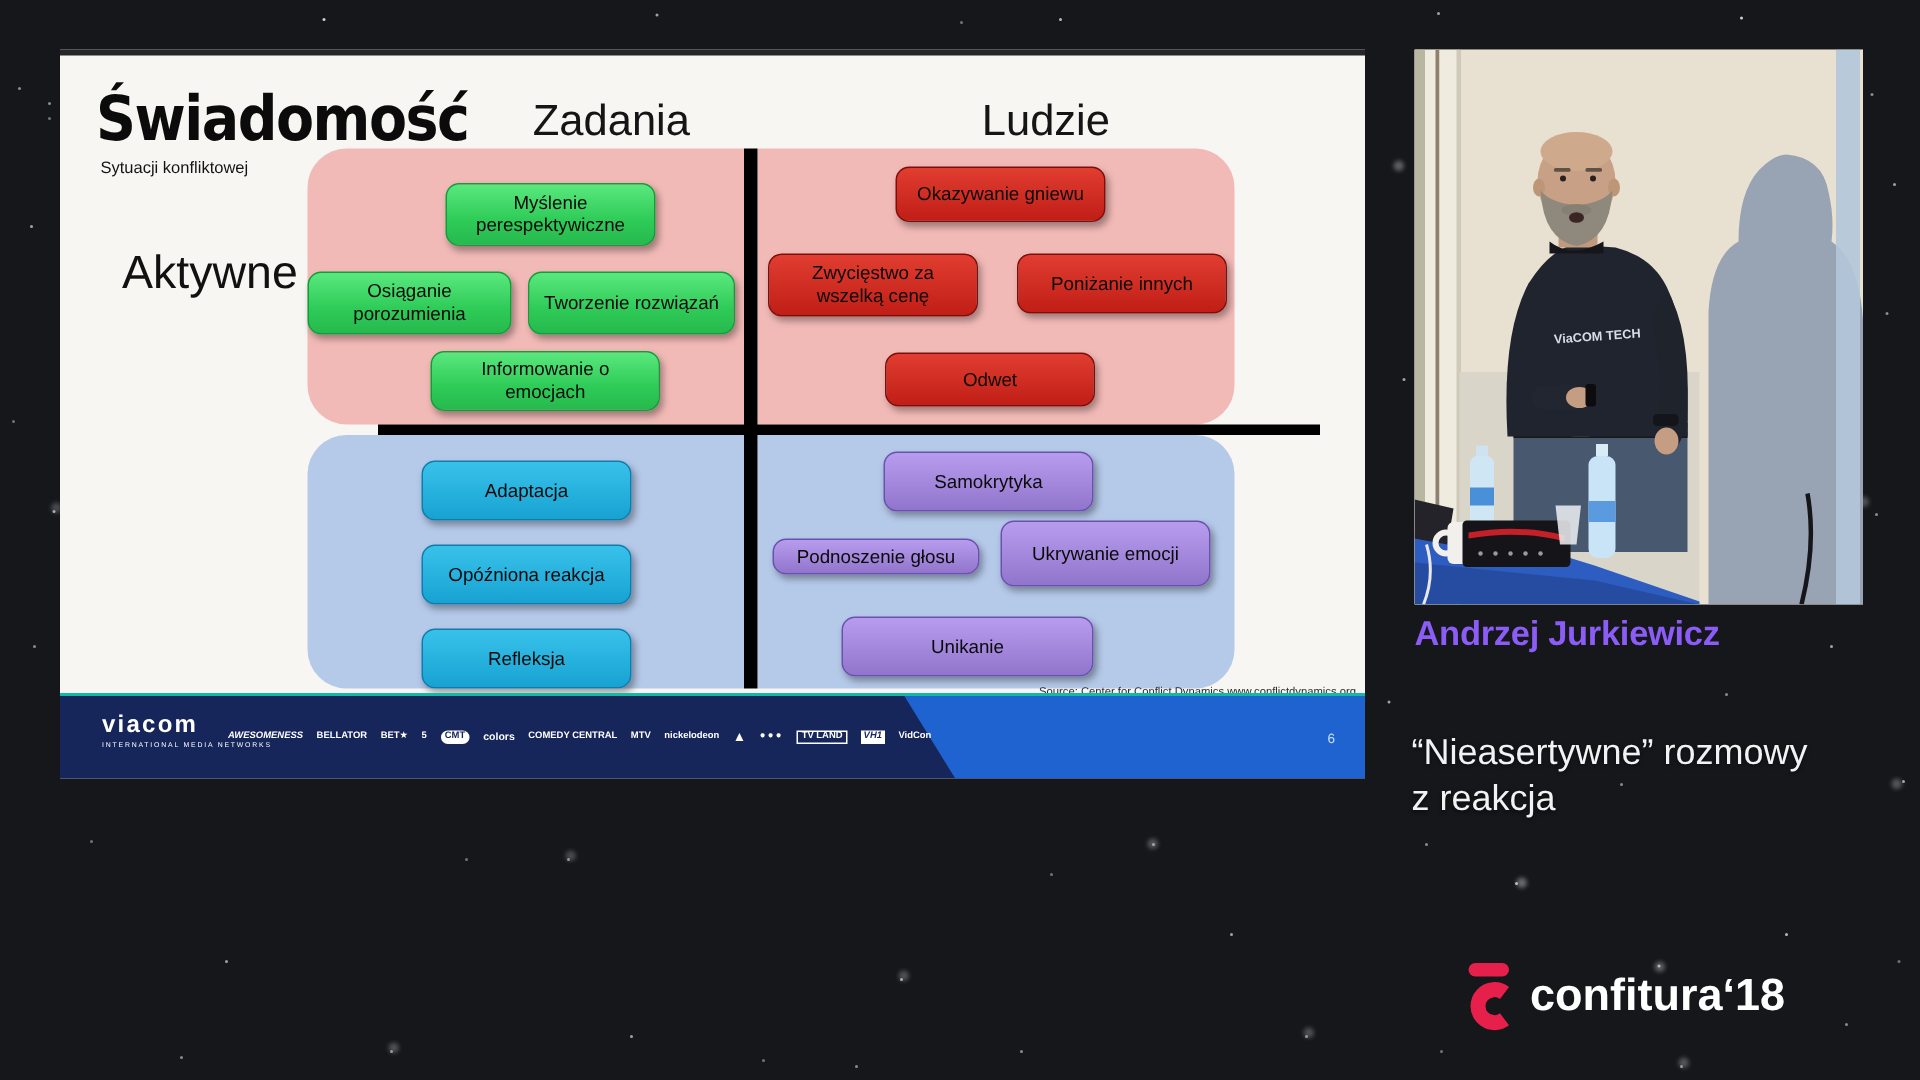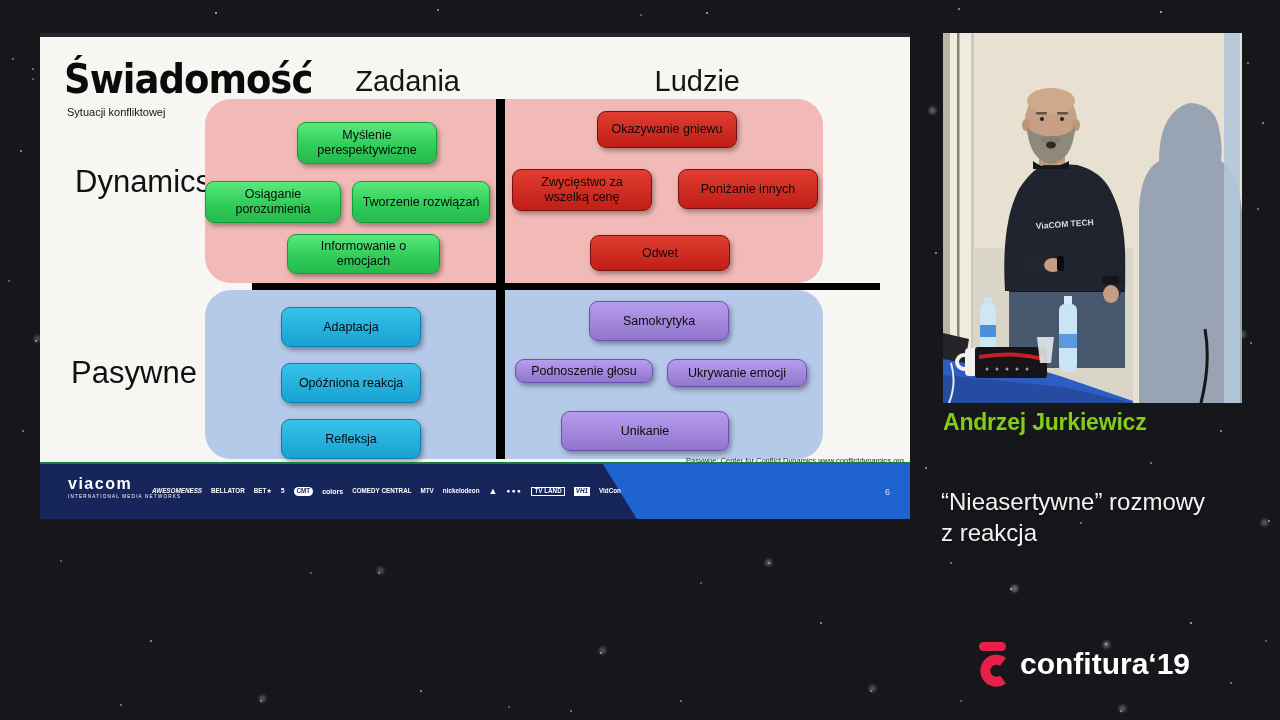--- a/index.html
+++ b/index.html
@@ -66,60 +66,59 @@
        box-shadow:2px 3px 5px rgba(0,0,0,.35)}
   .tg{background:linear-gradient(180deg,#5ae87e,#2ecb57 60%,#27b94e);border:1.5px solid #119e3a}
   .tr{background:linear-gradient(180deg,#e13d31,#c01e16);border:1.5px solid #7c0f0c}
   .tc{background:linear-gradient(180deg,#38c2ea,#17a2d2);border:1.5px solid #0e7dad}
   .tp{background:linear-gradient(180deg,#b79cee,#9175cc);border:1.5px solid #6b50b0}
 
   .source-note{position:absolute;right:6px;top:419px;font-size:7.5px;color:#2b2b2b}
 
   
   .footer{position:absolute;left:0;bottom:0;width:100%;height:57px;background:#16255a;
-          border-top:2px solid #15803d}
+          border-top:2px solid #14b8a6}
   .footer-blue{position:absolute;inset:0;background:#1e63cf;
           clip-path:polygon(64.7% 0,100% 0,100% 100%,68.6% 100%)}
   .viacom{position:absolute;left:28px;top:12px;color:#fff;line-height:1}
   .viacom-name{font-size:16px;font-weight:bold;letter-spacing:1.5px;text-transform:lowercase}
   .viacom-sub{font-size:4.6px;letter-spacing:1.2px;margin-top:3px}
   .partners{position:absolute;left:112px;top:0;height:100%;display:flex;align-items:center;gap:9px;color:#fff}
   .partners span{font-size:6.3px;font-weight:bold;white-space:nowrap;line-height:1}
   .partners span:nth-child(1){font-style:italic}
   .partners span:nth-child(5){background:#fff;color:#16255a;border-radius:5px;padding:1px 3px}
   .partners span:nth-child(6){font-weight:600;font-size:7px}
   .partners span:nth-child(10){font-size:9px}
   .partners span:nth-child(11){letter-spacing:1.5px}
   .partners span:nth-child(12){border:1px solid #fff;padding:0 2px}
   .partners span:nth-child(13){background:#fff;color:#16255a;padding:1px 2px;font-style:italic}
   .page-num{position:absolute;right:20px;top:23px;font-size:9px;color:#cfe0f8}
 
   
   .video{position:absolute;left:943px;top:33px;width:299px;height:370px;background:#e7dfd0;overflow:hidden}
-  .speaker-name{position:absolute;left:943px;top:409px;font-size:23px;font-weight:bold;color:#84cc16;
+  .speaker-name{position:absolute;left:943px;top:409px;font-size:23px;font-weight:bold;color:#8b5cf6;
                 letter-spacing:-.2px}
   .talk-title{position:absolute;left:941px;top:486px;font-size:24px;color:#f2f2f2;line-height:31px;
               text-shadow:0 1px 3px rgba(0,0,0,.6)}
   .event-logo{position:absolute;left:976px;top:641px;display:flex;align-items:center;gap:10px}
   .event-text{font-size:30px;font-weight:bold;color:#fff}
 </style>
 </head>
 <body>
 
 <div class="page">
   <div class="star-layer s1"></div>
   <div class="star-layer s2"></div>
 
   <div class="slide">
     <div class="slide-title">Świadomość</div>
     <div class="slide-subtitle">Sytuacji konfliktowej</div>
     <div class="col-header col-zadania">Zadania</div>
     <div class="col-header col-ludzie">Ludzie</div>
-    <div class="row-label row-aktywne">Dynamics</div>
-    <div class="row-label row-pasywne">Pasywne</div>
+    <div class="row-label row-aktywne">Aktywne</div>
 
     <div class="quad q-tl"></div>
     <div class="quad q-tr"></div>
     <div class="quad q-bl"></div>
     <div class="quad q-br"></div>
     <div class="div-v"></div>
     <div class="div-h"></div>
 
     <div class="tag tg" style="left:257px;top:85px;width:140px;height:42px">Myślenie perespektywiczne</div>
     <div class="tag tg" style="left:165px;top:144px;width:136px;height:42px">Osiąganie porozumienia</div>
@@ -130,24 +129,24 @@
     <div class="tag tr" style="left:472px;top:132px;width:140px;height:42px">Zwycięstwo za wszelką cenę</div>
     <div class="tag tr" style="left:638px;top:132px;width:140px;height:40px">Poniżanie innych</div>
     <div class="tag tr" style="left:550px;top:198px;width:140px;height:36px">Odwet</div>
 
     <div class="tag tc" style="left:241px;top:326px;width:140px;height:40px">Opóźniona reakcja</div>
     <div class="tag tc" style="left:241px;top:270px;width:140px;height:40px">Adaptacja</div>
     <div class="tag tc" style="left:241px;top:382px;width:140px;height:40px">Refleksja</div>
 
     <div class="tag tp" style="left:549px;top:264px;width:140px;height:40px">Samokrytyka</div>
     <div class="tag tp" style="left:475px;top:322px;width:138px;height:24px">Podnoszenie głosu</div>
-    <div class="tag tp" style="left:627px;top:322px;width:140px;height:28px">Ukrywanie emocji</div>
+    <div class="tag tp" style="left:627px;top:310px;width:140px;height:44px">Ukrywanie emocji</div>
     <div class="tag tp" style="left:521px;top:374px;width:168px;height:40px">Unikanie</div>
 
-    <div class="source-note">Pasywne: Center for Conflict Dynamics www.conflictdynamics.org</div>
+    <div class="source-note">Source: Center for Conflict Dynamics www.conflictdynamics.org</div>
 
     <div class="footer">
       <div class="footer-blue"></div>
       <div class="viacom">
         <div class="viacom-name">viacom</div>
         <div class="viacom-sub">INTERNATIONAL MEDIA NETWORKS</div>
       </div>
       <div class="partners">
         <span>AWESOMENESS</span>
         <span>BELLATOR</span>
@@ -242,15 +241,15 @@
   <div class="talk-title">
     <div>“Nieasertywne” rozmowy</div>
     <div>z reakcja</div>
   </div>
 
   <div class="event-logo">
     <svg width="34" height="46" viewBox="0 0 34 46">
       <rect x="3" y="1" width="27" height="9" rx="4.5" fill="#e6204a"></rect>
       <path d="M27 21 A11 11 0 1 0 27 38.5" stroke="#e6204a" stroke-width="10" fill="none"></path>
     </svg>
-    <span class="event-text">confitura‘19</span>
+    <span class="event-text">confitura‘18</span>
   </div>
 </div>
 
 </body></html>

